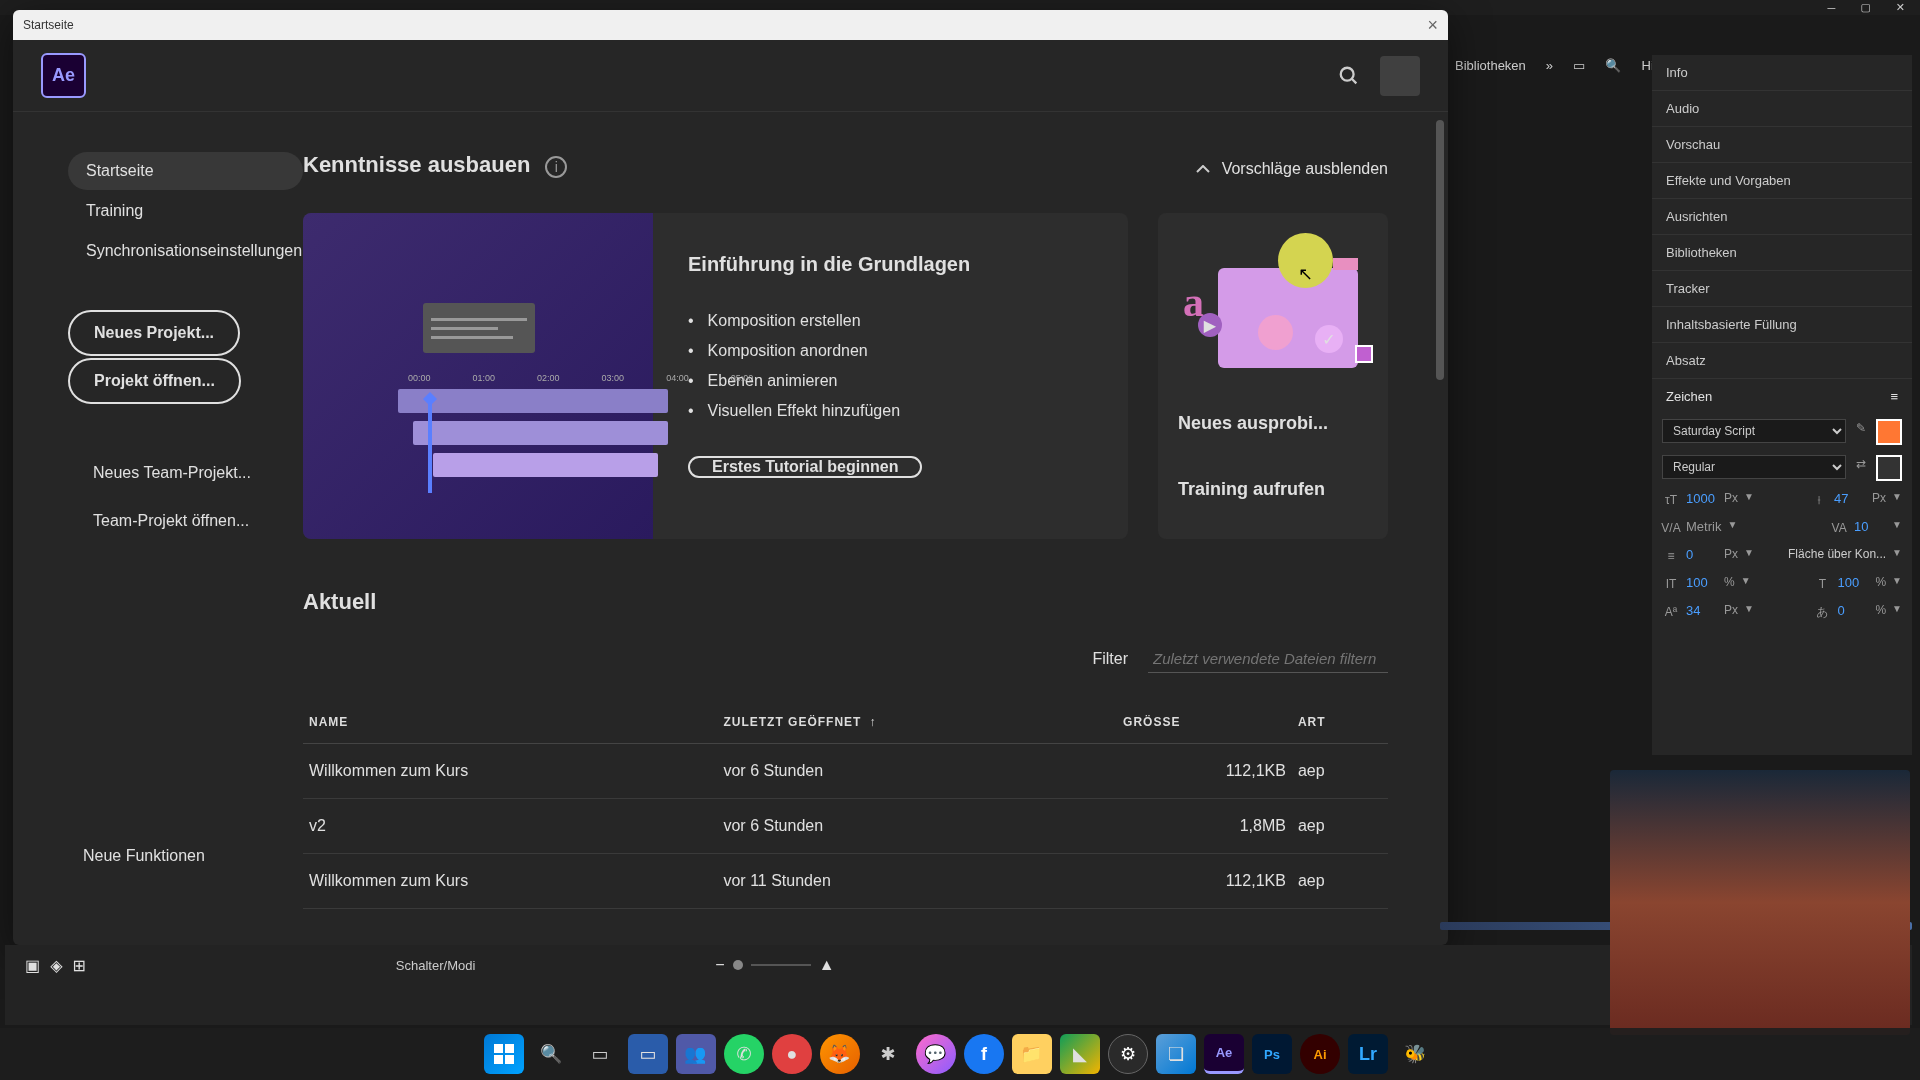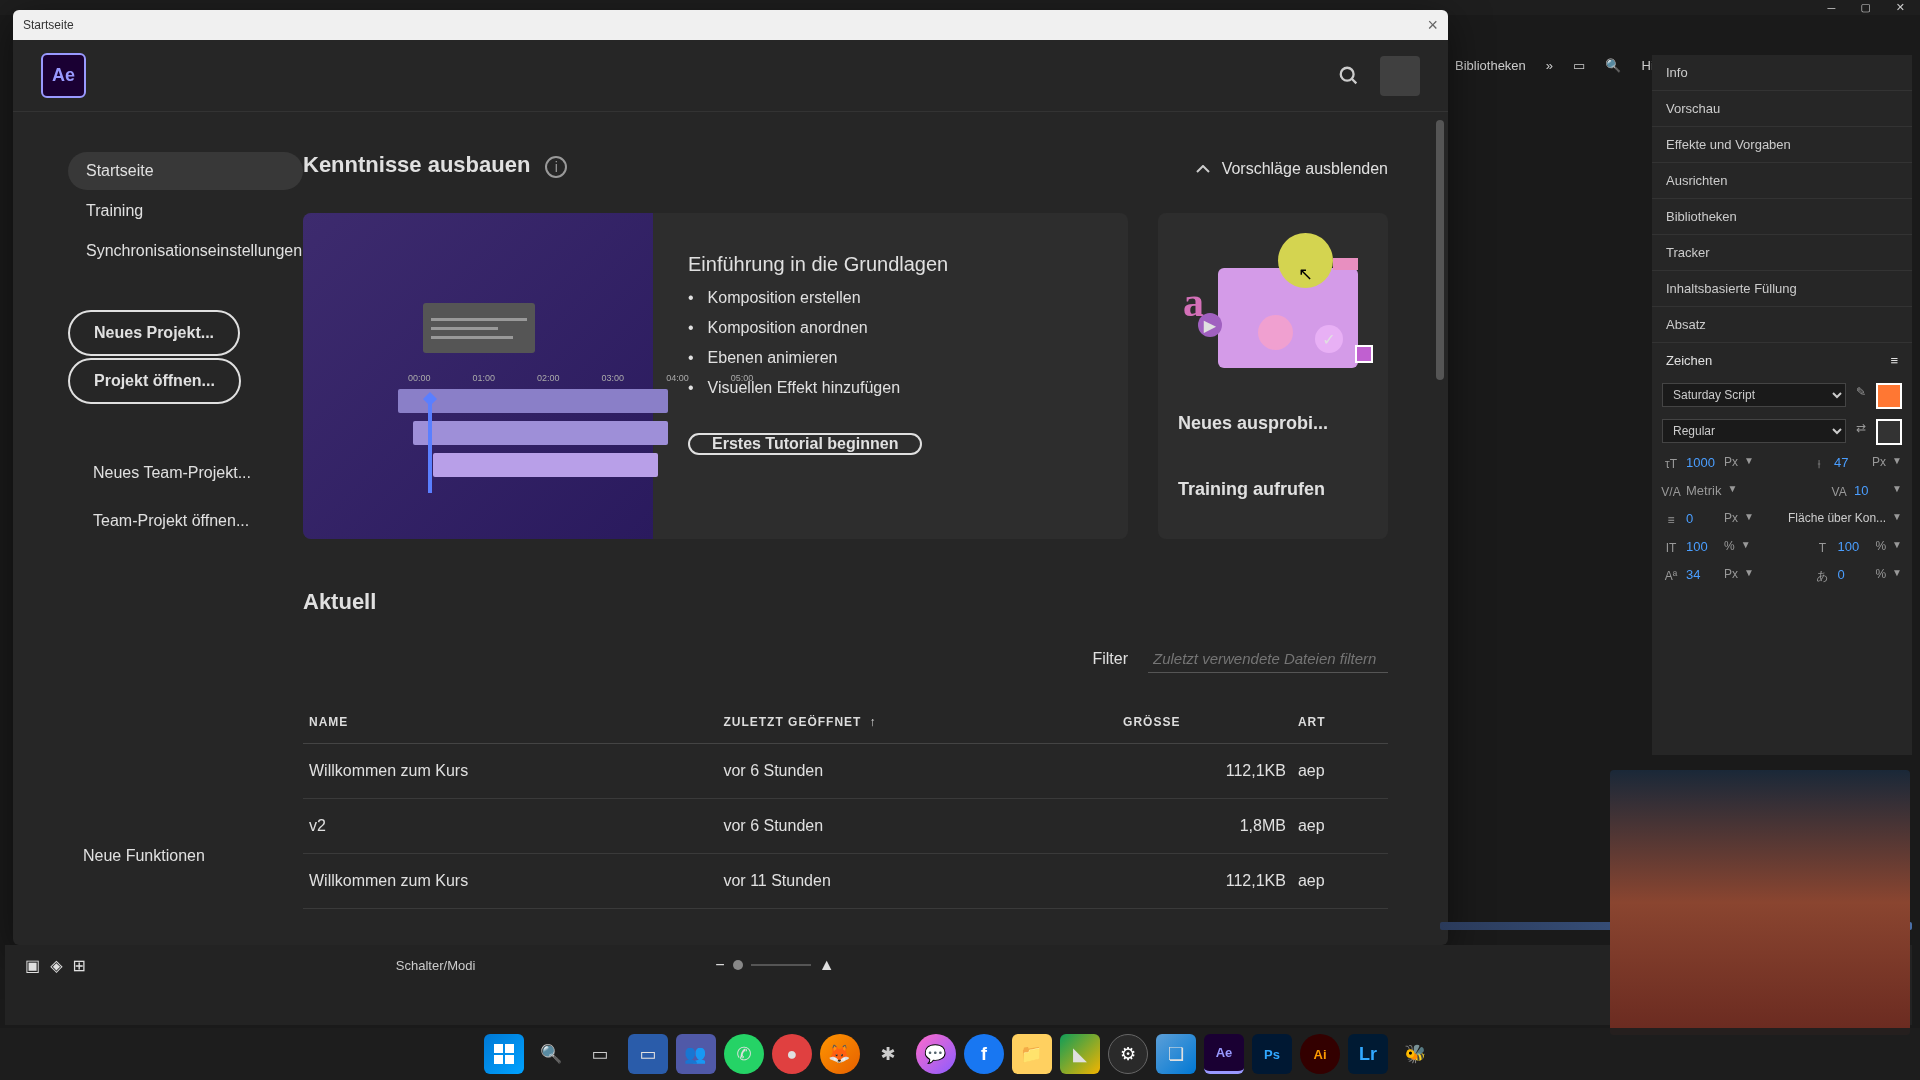--- a/index.html
+++ b/index.html
@@ -46,21 +46,21 @@
     .tm-line { height: 3px; background: #999; }
     .tm-ruler { display: flex; gap: 42px; font-size: 9px; color: #aaa; margin-left: 85px; margin-bottom: 6px; }
     .tm-play { position: absolute; left: 105px; top: 9px; width: 4px; height: 95px; background: #5a7fff; }
     .tm-play::before { content: ''; position: absolute; top: -6px; left: -5px; width: 14px; height: 14px; background: #5a7fff; clip-path: polygon(50% 0, 100% 50%, 50% 100%, 0 50%); }
     .tm-track { height: 24px; margin-bottom: 8px; border-radius: 2px; }
     .tm-track.t1 { background: #8a7fc8; margin-left: 75px; width: 270px; }
     .tm-track.t2 { background: #9e8fd8; margin-left: 90px; width: 255px; }
     .tm-track.t3 { background: #b89fe8; margin-left: 110px; width: 225px; }
     
     .card-content { flex: 1; padding: 40px 35px; }
-    .card-title-h { font-size: 20px; font-weight: normal; margin-bottom: 7px; }
+    .card-title-h { font-size: 20px; font-weight: bold; margin-bottom: 30px; }
     .card-list { list-style: none; }
     .card-list li { font-size: 16px; padding: 6px 0; display: flex; align-items: center; }
     .card-list li::before { content: '•'; margin-right: 14px; color: #e0e0e0; }
     .btn-tutorial { border: 2px solid #e0e0e0; background: transparent; color: #e0e0e0; padding: 0 22px; border-radius: 28px; font-size: 16px; cursor: pointer; margin-top: 30px; font-weight: bold; }
     
     .card-small { width: 230px; background: #2d2d2d; border-radius: 8px; padding: 20px; }
     .small-illus { height: 165px; position: relative; margin-bottom: 15px; }
     .si-main { position: absolute; left: 40px; top: 35px; width: 140px; height: 100px; background: #d49be8; border-radius: 6px; }
     .si-check { position: absolute; right: 15px; bottom: 15px; width: 28px; height: 28px; background: #e8b0f5; border-radius: 50%; display: flex; align-items: center; justify-content: center; }
     .si-pink { position: absolute; bottom: 18px; left: 40px; width: 35px; height: 35px; background: #f0a0d0; border-radius: 50%; }
@@ -149,20 +149,21 @@
 <div class="biblio-top">
   <span>Bibliotheken</span>
   <span>»</span>
   <span>▭</span>
   <span>🔍</span>
   <span>Hilfe durchsuchen</span>
 </div>
 
 <div class="right-panels">
   <div class="panel-tab">Info</div>
+  <div class="panel-tab">Audio</div>
   <div class="panel-tab">Vorschau</div>
   <div class="panel-tab">Effekte und Vorgaben</div>
   <div class="panel-tab">Ausrichten</div>
   <div class="panel-tab">Bibliotheken</div>
   <div class="panel-tab">Tracker</div>
   <div class="panel-tab">Inhaltsbasierte Füllung</div>
   <div class="panel-tab">Absatz</div>
   <div class="zeichen-panel">
     <div class="zeichen-head">
       <span>Zeichen</span>

